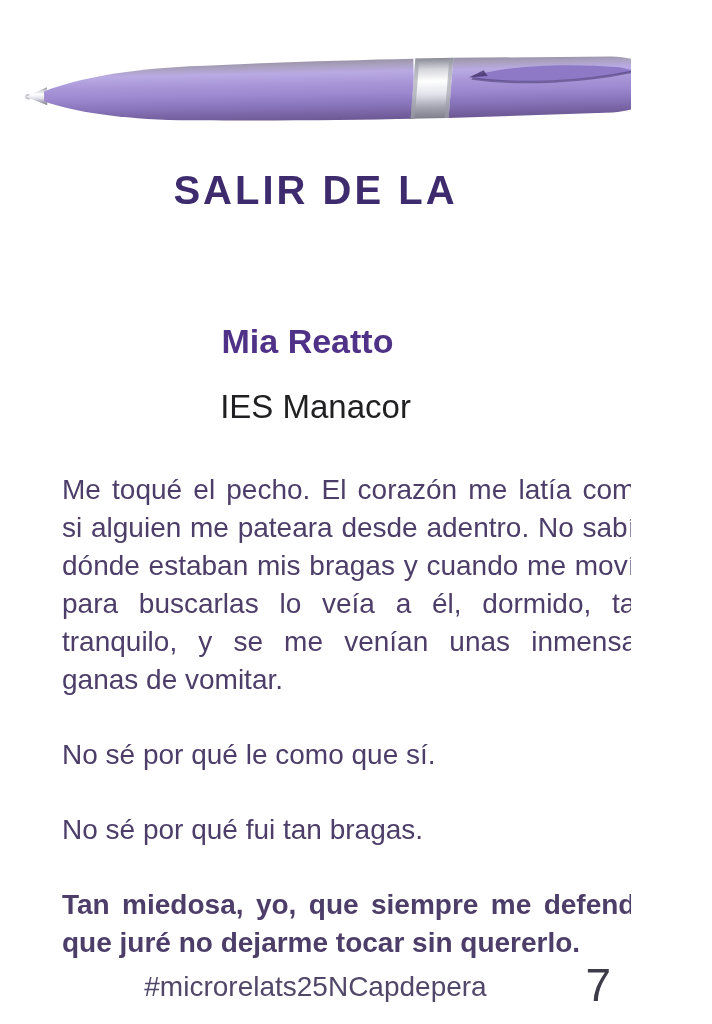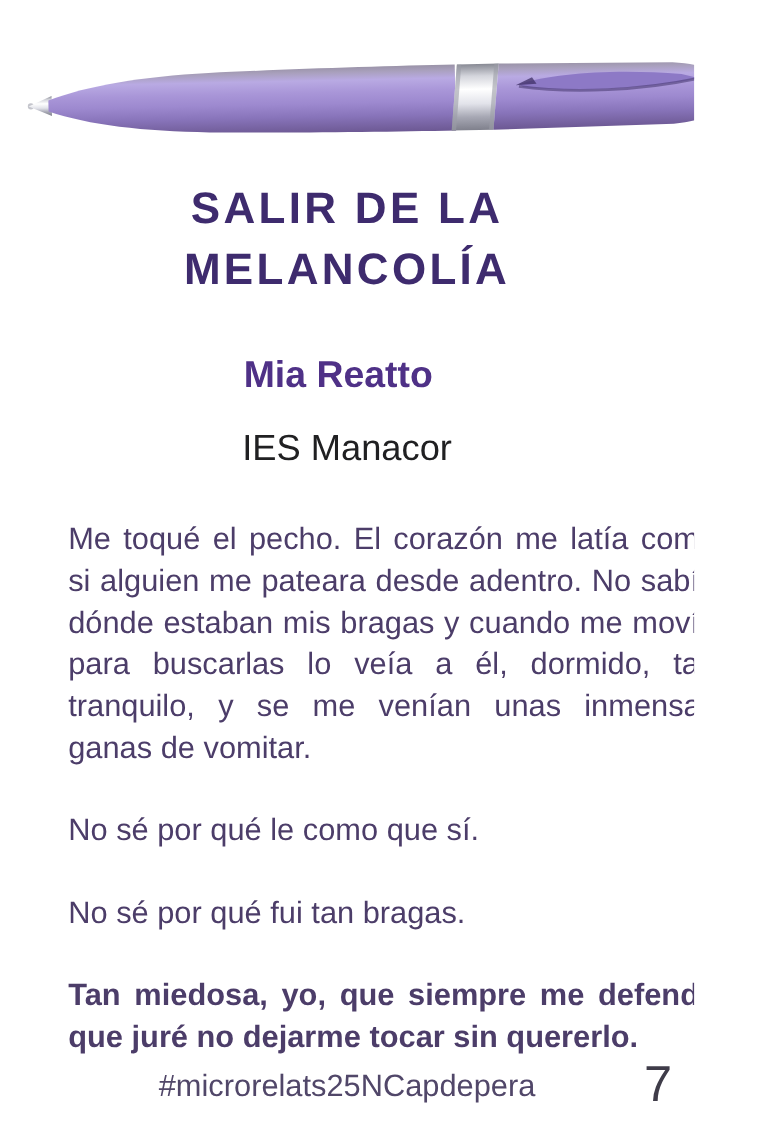--- a/index.html
+++ b/index.html
@@ -143,21 +143,20 @@
         <path d="M 452 53 C 500 61, 565 59, 616 49" fill="none" stroke="#46366e" stroke-width="2.5" opacity="0.55"></path>
         <path d="M 449 52 L 464 45 L 468 51 Z" fill="#3f2f66" opacity="0.75"></path>
 
         <rect x="640" y="48" width="17" height="28" rx="7" fill="url(#metalGrad)"></rect>
       </g>
     </svg>
   </div>
 
   <h1 class="title">
     <span>SALIR DE LA</span>
-    <span>MELANCOLÍA</span>
   </h1>
 
   <h2 class="author">Mia Reatto</h2>
 
   <h3 class="school">IES Manacor</h3>
 
   <div class="story">
     <p>Me toqué el pecho. El corazón me latía como si alguien me pateara desde adentro. No sabía dónde estaban mis bragas y cuando me movía para buscarlas lo veía a él, dormido, tan tranquilo, y se me venían unas inmensas ganas de vomitar.</p>
     <p>No sé por qué le como que sí.</p>
     <p>No sé por qué fui tan bragas.</p>

